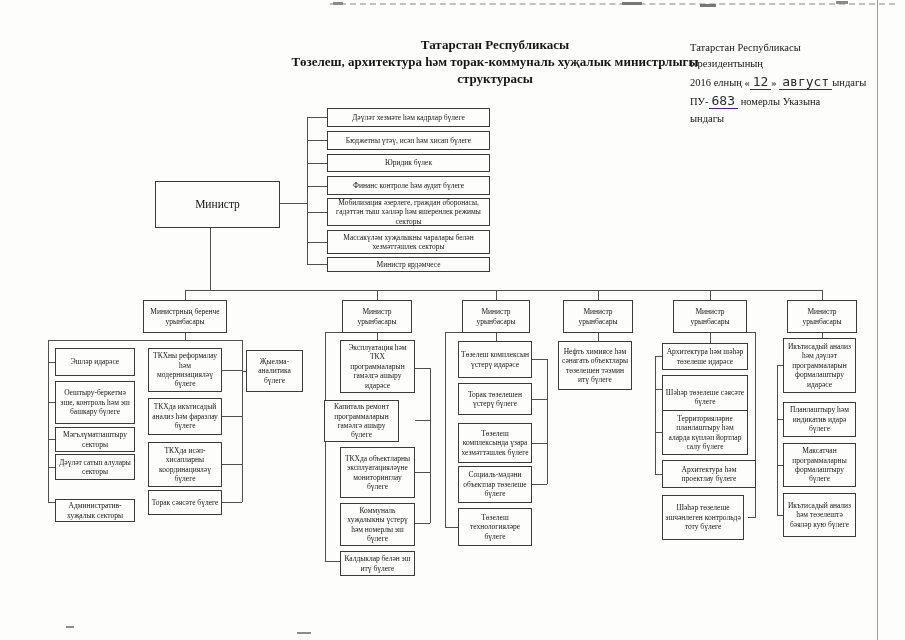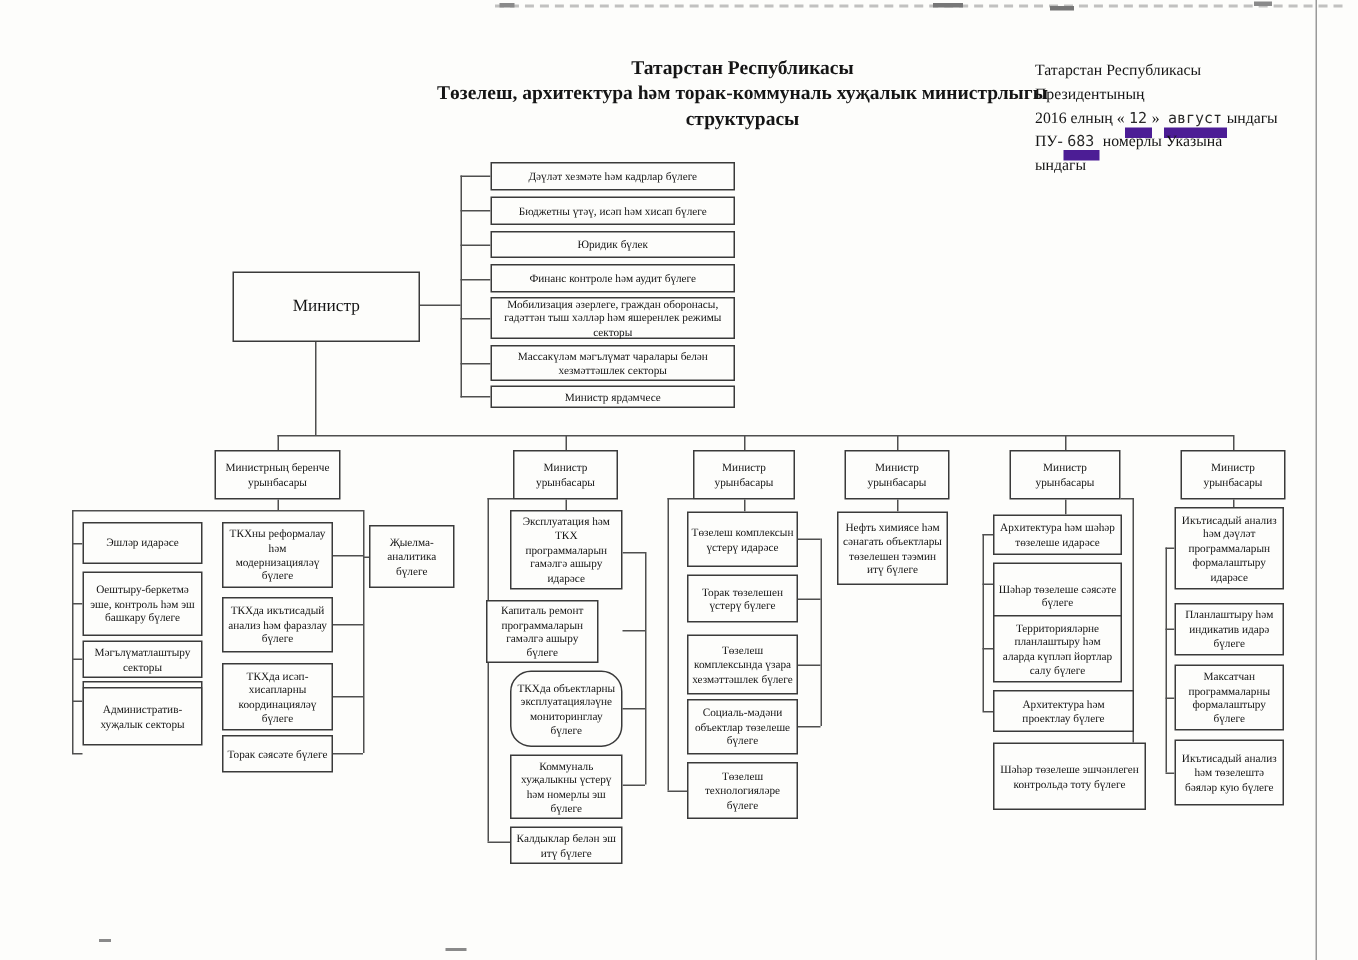--- a/index.html
+++ b/index.html
@@ -1,22 +1,22 @@
 <!DOCTYPE html>
 <html><head>
 <meta charset="utf-8">
 <style>
   html,body{margin:0;padding:0;}
   .page{position:relative;width:905px;height:640px;background:#fdfdfb;overflow:hidden;
         font-family:"Liberation Serif", serif;color:#151515;}
   .title{position:absolute;left:250px;top:36px;width:490px;text-align:center;
          font-weight:bold;font-size:13px;line-height:1.32;}
   .note{position:absolute;left:690px;top:40px;width:208px;font-size:10.5px;line-height:1.5;}
-  .typed{font-family:"DejaVu Sans Mono", monospace;font-size:10px;color:#2a2a2a;
-         border-bottom:7px solid #4c1d95;padding:0 3px;}
+  .typed{font-family:"DejaVu Sans Mono", monospace;font-size:13px;color:#2a2a2a;
+         border-bottom:1px solid #4c1d95;padding:0 3px;}
   .box{position:absolute;box-sizing:border-box;border:1.5px solid #3a3a3a;background:#fdfdfb;
        display:flex;align-items:center;justify-content:center;text-align:center;
        font-size:7.5px;line-height:1.25;padding:1px 2px;}
   .minister{font-size:11.5px;}
   .hl{position:absolute;height:1px;background:#4f4f4f;}
   .vl{position:absolute;width:1px;background:#4f4f4f;}
   .art{position:absolute;background:#8a8a8a;}
   .topdash{position:absolute;left:330px;top:3px;width:565px;height:0;
            border-top:2px dashed #a8a8a8;opacity:.7;}
 </style>
@@ -58,21 +58,21 @@
   <div class="hl" style="left:307px;top:186px;width:20px;"></div>
   <div class="hl" style="left:307px;top:212px;width:20px;"></div>
   <div class="hl" style="left:307px;top:242px;width:20px;"></div>
   <div class="hl" style="left:307px;top:264px;width:20px;"></div>
 
   <div class="box" style="left:327px;top:108px;width:163px;height:19px;">Дәүләт хезмәте һәм кадрлар бүлеге</div>
   <div class="box" style="left:327px;top:131px;width:163px;height:19px;">Бюджетны үтәү, исәп һәм хисап бүлеге</div>
   <div class="box" style="left:327px;top:154px;width:163px;height:18px;">Юридик бүлек</div>
   <div class="box" style="left:327px;top:176px;width:163px;height:19px;">Финанс контроле һәм аудит бүлеге</div>
   <div class="box" style="left:327px;top:198px;width:163px;height:28px;">Мобилизация әзерлеге, граждан оборонасы, гадәттән тыш хәлләр һәм яшеренлек режимы секторы</div>
-  <div class="box" style="left:327px;top:230px;width:163px;height:24px;">Массакүләм мәгълүмат чаралары белән хезмәттәшлек секторы</div>
+  <div class="box" style="left:327px;top:230px;width:163px;height:24px;">Массакүләм хуҗалыкны чаралары белән хезмәттәшлек секторы</div>
   <div class="box" style="left:327px;top:257px;width:163px;height:15px;">Министр ярдәмчесе</div>
 
   <div class="vl" style="left:210px;top:228px;height:62px;"></div>
   <div class="hl" style="left:185px;top:290px;width:637px;"></div>
   <div class="vl" style="left:185px;top:290px;height:10px;"></div>
   <div class="vl" style="left:377px;top:290px;height:10px;"></div>
   <div class="vl" style="left:496px;top:290px;height:10px;"></div>
   <div class="vl" style="left:598px;top:290px;height:10px;"></div>
   <div class="vl" style="left:710px;top:290px;height:10px;"></div>
   <div class="vl" style="left:822px;top:290px;height:10px;"></div>
@@ -96,42 +96,42 @@
   <div class="hl" style="left:222px;top:370px;width:20px;"></div>
   <div class="hl" style="left:222px;top:416px;width:20px;"></div>
   <div class="hl" style="left:222px;top:464px;width:20px;"></div>
   <div class="hl" style="left:222px;top:502px;width:20px;"></div>
   <div class="hl" style="left:242px;top:371px;width:4px;"></div>
 
   <div class="box" style="left:55px;top:348px;width:80px;height:28px;">Эшләр идарәсе</div>
   <div class="box" style="left:55px;top:381px;width:80px;height:43px;">Оештыру-беркетмә эше, контроль һәм эш башкару бүлеге</div>
   <div class="box" style="left:55px;top:427px;width:80px;height:25px;">Мәгълүматлаштыру секторы</div>
   <div class="box" style="left:55px;top:454px;width:80px;height:26px;">Дәүләт сатып алулары секторы</div>
-  <div class="box" style="left:55px;top:458px;width:80px;height:39px;">Административ-хуҗалык секторы</div>
+  <div class="box" style="left:55px;top:499px;width:80px;height:23px;">Административ-хуҗалык секторы</div>
 
   <div class="box" style="left:148px;top:348px;width:74px;height:44px;">ТКХны реформалау һәм модернизацияләү бүлеге</div>
   <div class="box" style="left:148px;top:398px;width:74px;height:37px;">ТКХда икътисадый анализ һәм фаразлау бүлеге</div>
   <div class="box" style="left:148px;top:442px;width:74px;height:45px;">ТКХда исәп-хисапларны координацияләү бүлеге</div>
   <div class="box" style="left:148px;top:490px;width:74px;height:25px;">Торак сәясәте бүлеге</div>
 
   <div class="box" style="left:246px;top:350px;width:57px;height:42px;">Җыелма-аналитика бүлеге</div>
 
   <div class="vl" style="left:377px;top:333px;height:7px;"></div>
   <div class="vl" style="left:430px;top:368px;height:155px;"></div>
   <div class="hl" style="left:415px;top:368px;width:15px;"></div>
   <div class="hl" style="left:415px;top:420px;width:15px;"></div>
   <div class="hl" style="left:415px;top:472px;width:15px;"></div>
   <div class="hl" style="left:415px;top:523px;width:15px;"></div>
   <div class="hl" style="left:325px;top:332px;width:17px;"></div>
   <div class="vl" style="left:325px;top:332px;height:229px;"></div>
   <div class="hl" style="left:325px;top:561px;width:15px;"></div>
 
   <div class="box" style="left:340px;top:340px;width:75px;height:53px;">Эксплуатация һәм ТКХ программаларын гамәлгә ашыру идарәсе</div>
   <div class="box" style="left:324px;top:400px;width:75px;height:42px;">Капиталь ремонт программаларын гамәлгә ашыру бүлеге</div>
-  <div class="box" style="left:340px;top:447px;width:75px;height:51px;border-radius:14px;">ТКХда объектларны эксплуатацияләүне мониторинглау бүлеге</div>
+  <div class="box" style="left:340px;top:447px;width:75px;height:51px;">ТКХда объектларны эксплуатацияләүне мониторинглау бүлеге</div>
   <div class="box" style="left:340px;top:503px;width:75px;height:43px;">Коммуналь хуҗалыкны үстерү һәм номерлы эш бүлеге</div>
   <div class="box" style="left:340px;top:551px;width:75px;height:25px;">Калдыклар белән эш итү бүлеге</div>
 
   <div class="vl" style="left:496px;top:333px;height:8px;"></div>
   <div class="vl" style="left:547px;top:359px;height:125px;"></div>
   <div class="hl" style="left:532px;top:359px;width:15px;"></div>
   <div class="hl" style="left:532px;top:399px;width:15px;"></div>
   <div class="hl" style="left:532px;top:443px;width:15px;"></div>
   <div class="hl" style="left:532px;top:484px;width:15px;"></div>
   <div class="hl" style="left:445px;top:332px;width:17px;"></div>
@@ -154,21 +154,21 @@
   <div class="hl" style="left:655px;top:432px;width:7px;"></div>
   <div class="hl" style="left:655px;top:474px;width:7px;"></div>
   <div class="hl" style="left:747px;top:332px;width:9px;"></div>
   <div class="vl" style="left:755px;top:332px;height:185px;"></div>
   <div class="hl" style="left:748px;top:517px;width:8px;"></div>
 
   <div class="box" style="left:662px;top:343px;width:86px;height:27px;">Архитектура һәм шәһәр төзелеше идарәсе</div>
   <div class="box" style="left:662px;top:375px;width:86px;height:44px;">Шәһәр төзелеше сәясәте бүлеге</div>
   <div class="box" style="left:662px;top:410px;width:86px;height:45px;">Территорияләрне планлаштыру һәм аларда күпләп йортлар салу бүлеге</div>
   <div class="box" style="left:662px;top:460px;width:94px;height:28px;">Архитектура һәм проектлау бүлеге</div>
-  <div class="box" style="left:662px;top:495px;width:102px;height:45px;">Шәһәр төзелеше эшчәнлеген контрольдә тоту бүлеге</div>
+  <div class="box" style="left:662px;top:495px;width:82px;height:45px;">Шәһәр төзелеше эшчәнлеген контрольдә тоту бүлеге</div>
 
   <div class="vl" style="left:822px;top:333px;height:5px;"></div>
   <div class="vl" style="left:777px;top:365px;height:150px;"></div>
   <div class="hl" style="left:777px;top:365px;width:6px;"></div>
   <div class="hl" style="left:777px;top:419px;width:6px;"></div>
   <div class="hl" style="left:777px;top:465px;width:6px;"></div>
   <div class="hl" style="left:777px;top:515px;width:6px;"></div>
 
   <div class="box" style="left:783px;top:338px;width:73px;height:55px;">Икътисадый анализ һәм дәүләт программаларын формалаштыру идарәсе</div>
   <div class="box" style="left:783px;top:402px;width:73px;height:35px;">Планлаштыру һәм индикатив идарә бүлеге</div>

